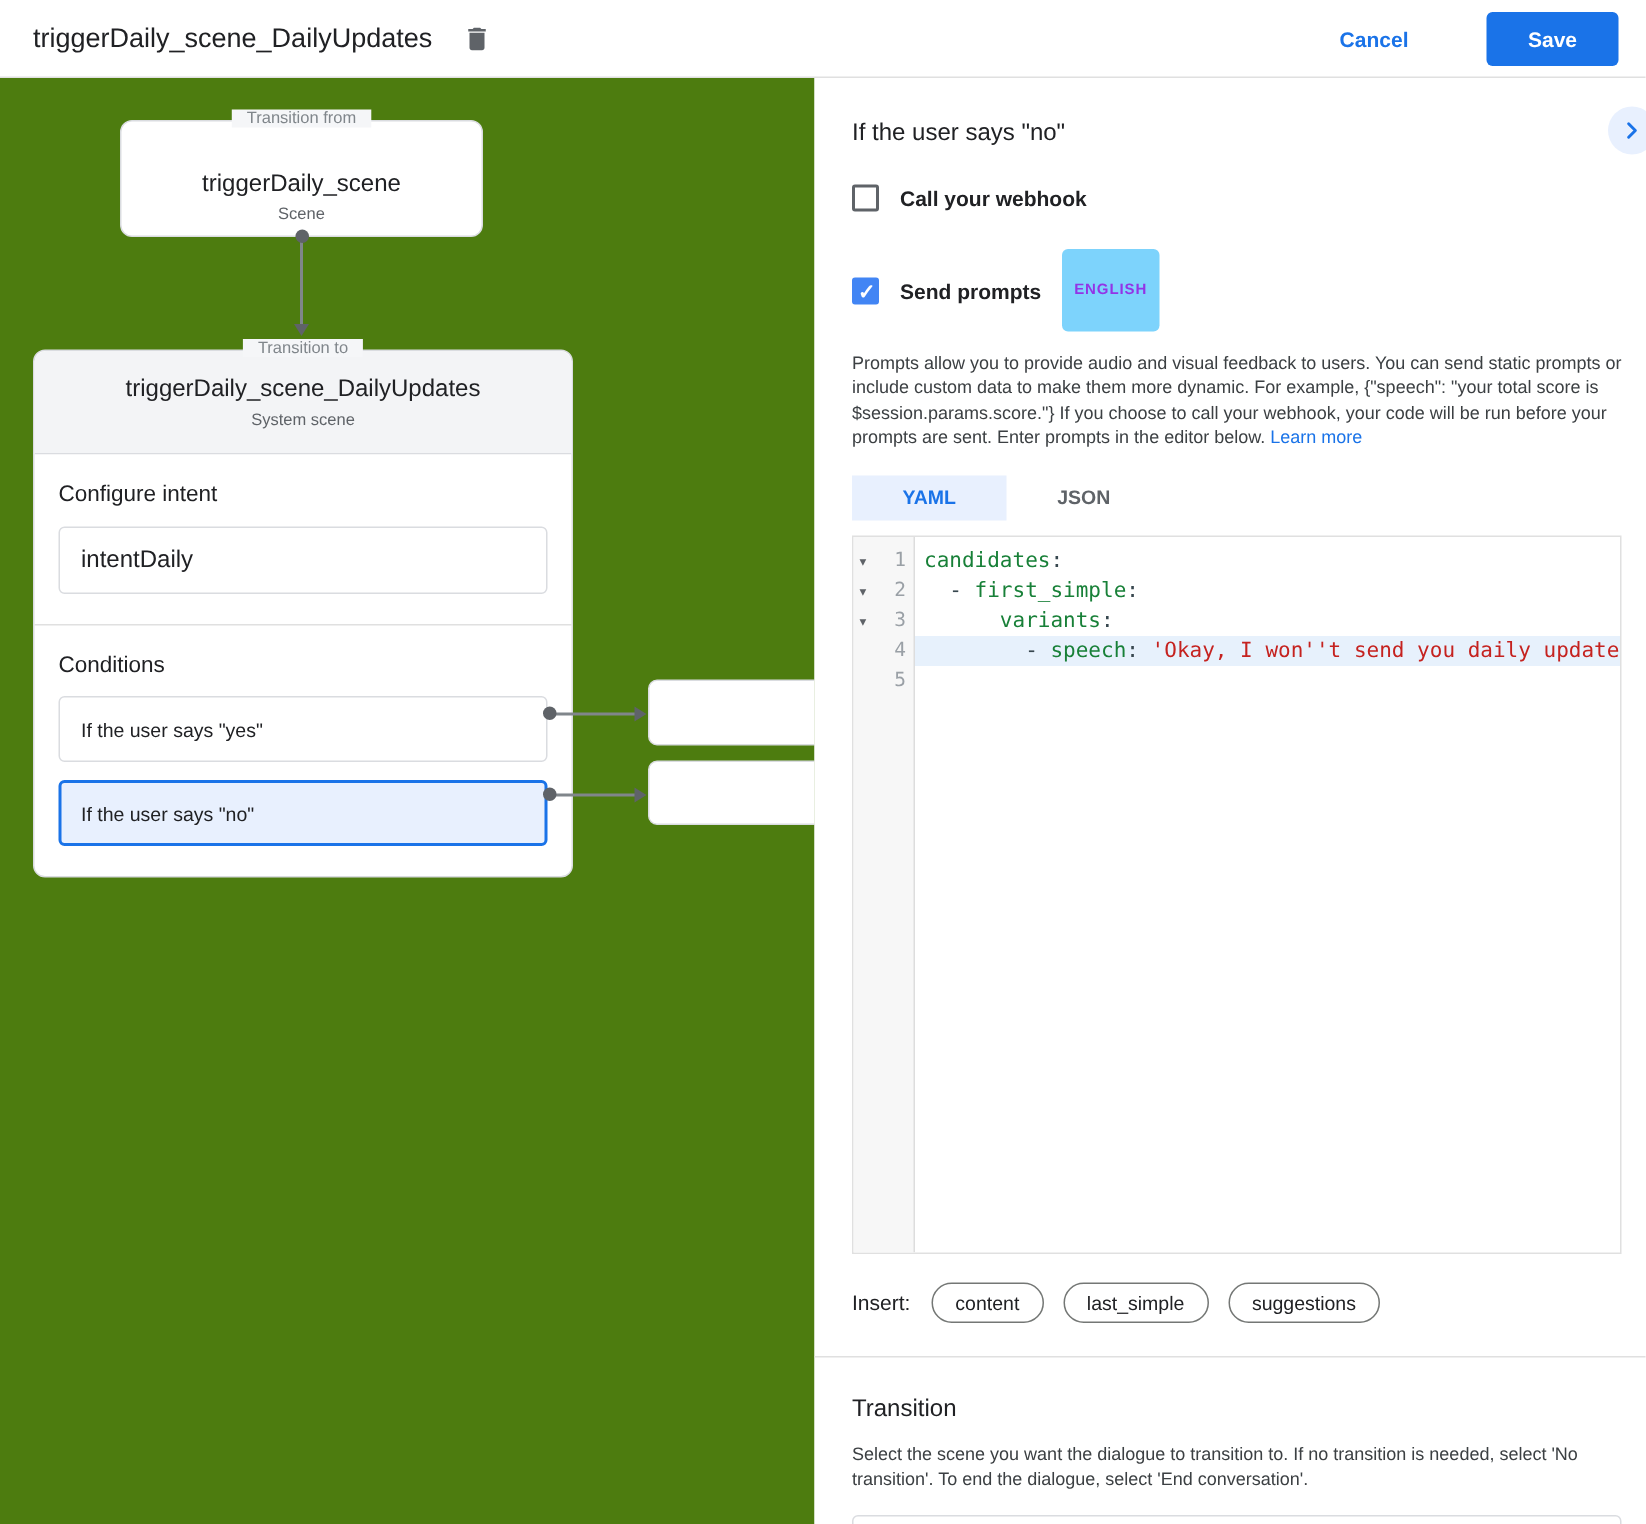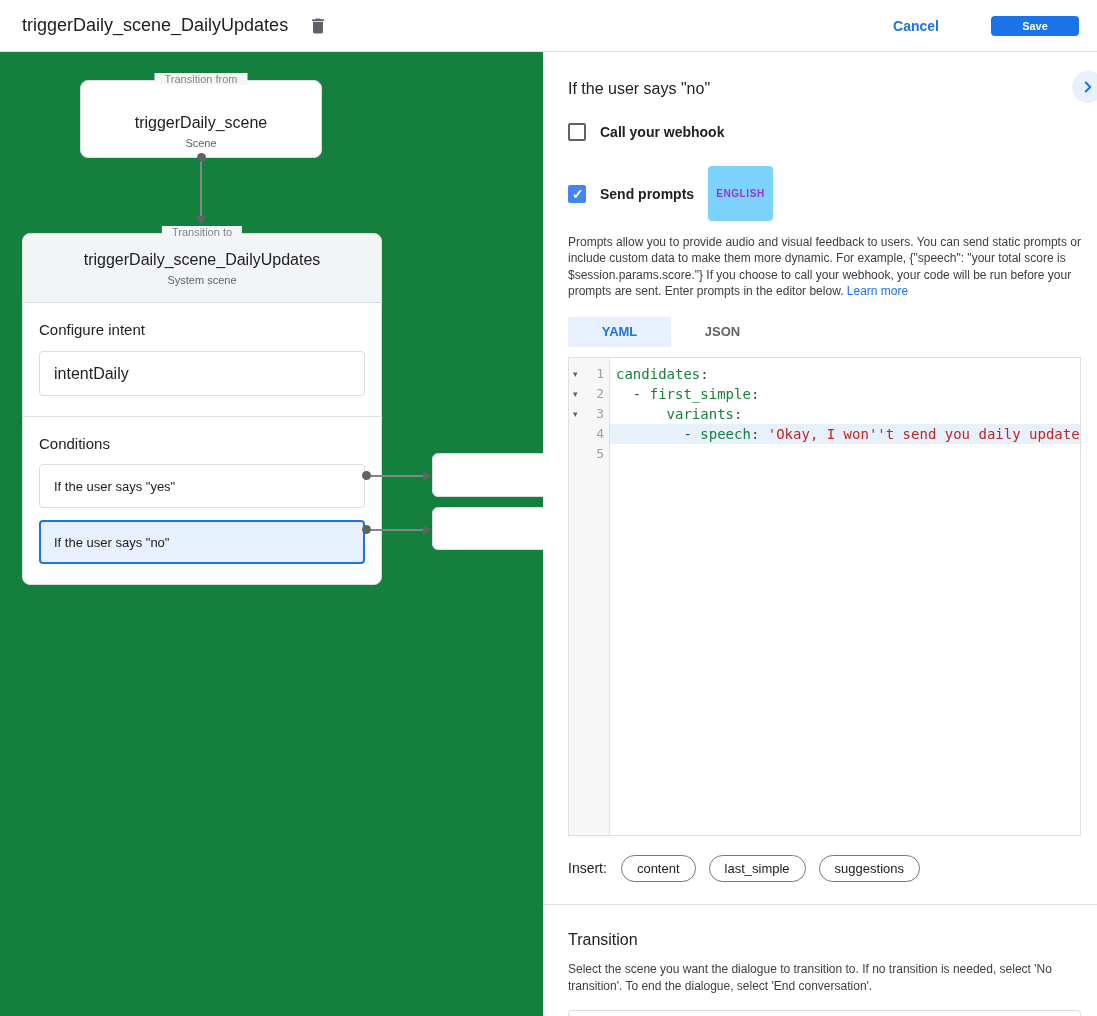--- a/index.html
+++ b/index.html
@@ -8,25 +8,25 @@
 
   
   .topbar { position:absolute; left:0; top:0; width:1097px; height:52px; background:#fff;
     border-bottom:1px solid #e0e0e0; display:flex; align-items:center; padding:0 18px 0 22px; z-index:30; }
   .topbar-title { font-size:18px; color:#202124; }
   .trash-btn { margin-left:18px; width:24px; height:24px; border:none; background:none; cursor:pointer;
     display:flex; align-items:center; justify-content:center; }
   .topbar-spacer { flex:1; }
   .cancel-btn { border:none; background:none; color:#1a73e8; font-size:14px; font-weight:bold;
     margin-right:52px; cursor:pointer; font-family:inherit; }
-  .save-btn { background:#1a73e8; color:#fff; border:none; border-radius:4px; height:20px; width:88px;
-    font-size:11px; font-weight:bold; cursor:pointer; font-family:inherit; }
+  .save-btn { background:#1a73e8; color:#fff; border:none; border-radius:4px; height:36px; width:88px;
+    font-size:14px; font-weight:bold; cursor:pointer; font-family:inherit; }
 
   
-  .canvas { position:absolute; left:0; top:52px; width:543px; height:964px; background:#15803d; overflow:hidden; }
+  .canvas { position:absolute; left:0; top:52px; width:543px; height:964px; background:#4d7c0f; overflow:hidden; }
   .node-box { position:absolute; background:#fff; border:1px solid #dadce0; border-radius:8px; }
   .box-legend { position:absolute; top:-8px; left:50%; transform:translateX(-50%); background:#f5f6f8;
     padding:0 10px; font-size:11px; color:#80868b; white-space:nowrap; }
   .from-box { left:80px; top:28px; width:242px; height:78px; text-align:center; }
   .from-box .node-title { margin-top:33px; font-size:16px; color:#202124; }
   .node-subtitle { margin-top:5px; font-size:11px; color:#5f6368; }
 
   .connector-dot { position:absolute; width:9px; height:9px; border-radius:50%; background:#5f6368; z-index:3; }
   .connector-line-v { position:absolute; width:2px; background:#80868b; }
   .arrow-down { position:absolute; width:0; height:0; border-left:5px solid transparent;

